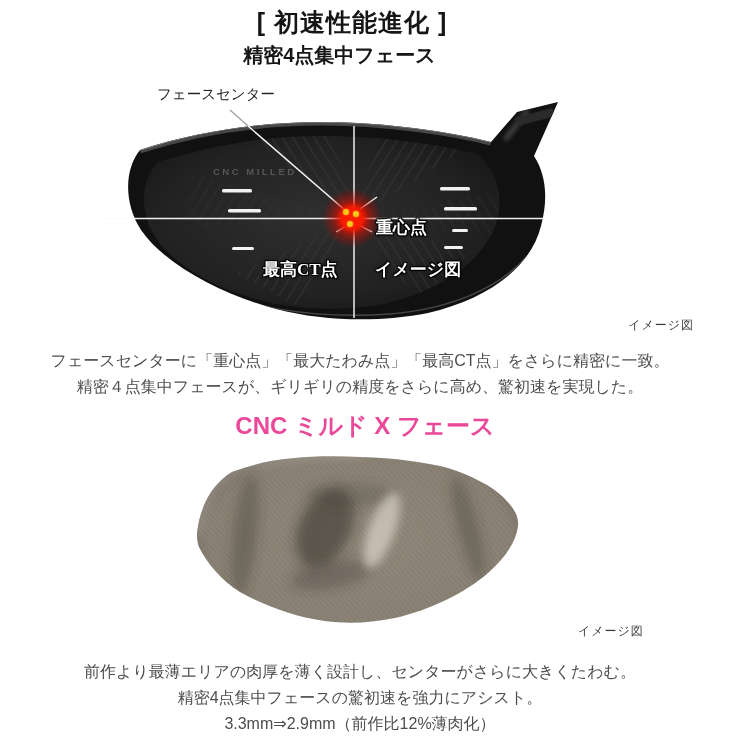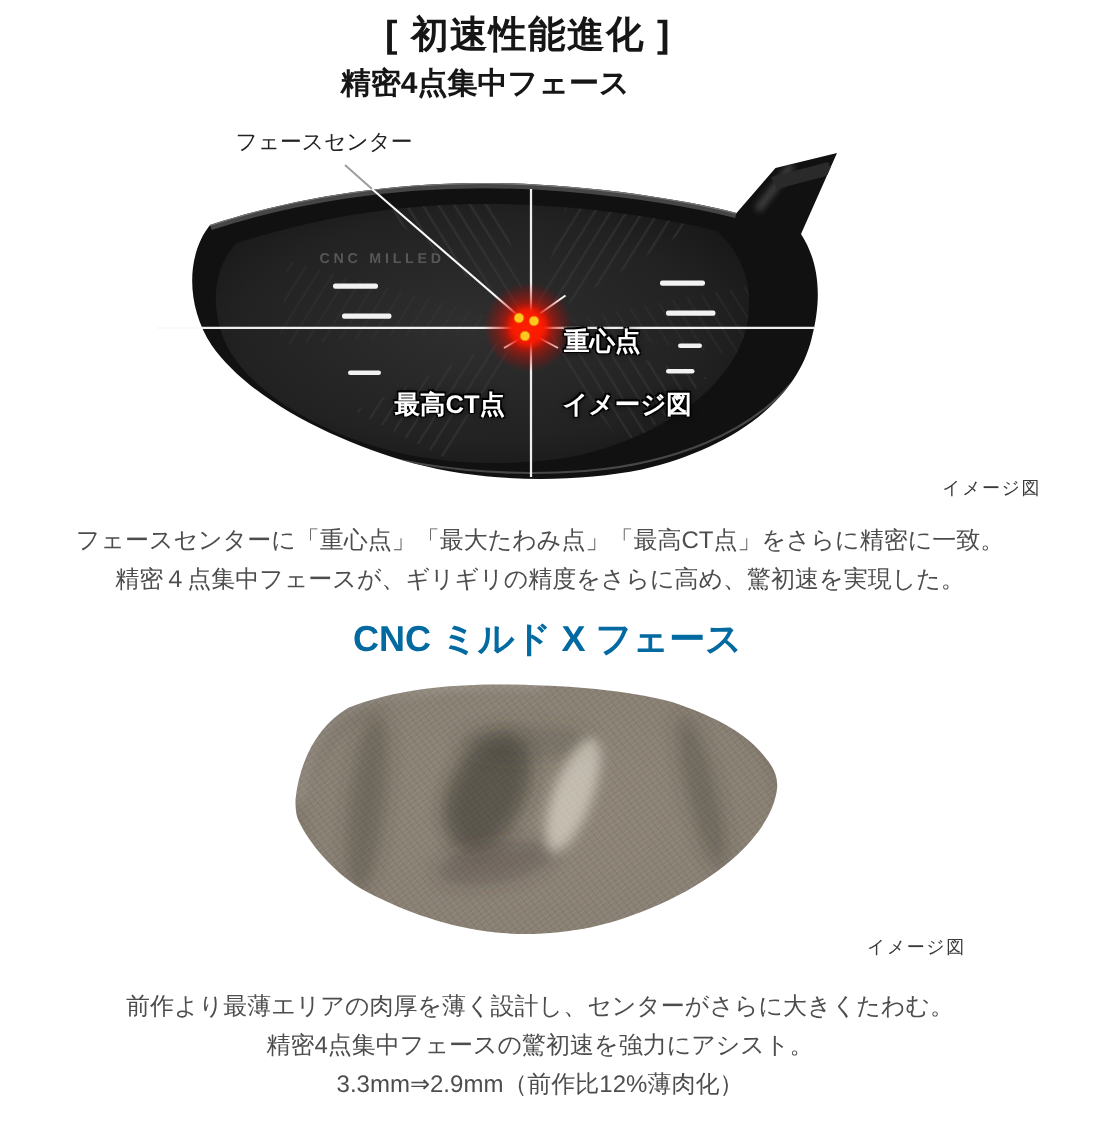--- a/index.html
+++ b/index.html
@@ -5,48 +5,48 @@
   html,body{margin:0;padding:0;background:#fff;}
   .page{
     position:relative;width:730px;height:756px;background:#ffffff;overflow:hidden;
     font-family:"Liberation Sans","DejaVu Sans",sans-serif;
   }
   .h-main{
     position:absolute;top:6px;left:0;width:704px;text-align:center;
     font-size:25px;font-weight:bold;color:#161616;letter-spacing:1px;
   }
   .h-sub{
-    position:absolute;top:42px;left:0;width:647px;text-align:center;
+    position:absolute;top:42px;left:16px;width:647px;text-align:center;
     font-size:20px;font-weight:bold;color:#161616;
   }
   .diagram1{position:absolute;top:78px;left:0;width:730px;height:270px;}
   .diagram1 svg{position:absolute;top:0;left:0;}
   .pointer-label{
     position:absolute;top:7px;left:157px;font-size:14.5px;color:#222;
   }
   .head-label{
     position:absolute;font-size:17px;font-weight:bold;color:#ffffff;white-space:nowrap;
     text-shadow:-1px -1px 0 #000,1px -1px 0 #000,-1px 1px 0 #000,1px 1px 0 #000,0 0 4px #000;
     margin-top:32px;
   }
   .lbl-gravity{top:106px;left:376px;}
-  .lbl-ct{top:148px;left:263px;}
+  .lbl-ct{top:148px;left:263px;font-family:Liberation Serif, serif;}
   .lbl-flex{top:148px;left:375px;}
   .caption{
     position:absolute;font-size:12px;color:#3a3a3a;letter-spacing:1px;
   }
   .cap1{top:239px;right:36px;}
   .body-text{
     position:absolute;left:0;width:720px;text-align:center;
     font-size:16px;line-height:26px;color:#4d4d4d;
   }
   .para1{top:348px;}
   .h-sec2{
     position:absolute;top:410px;left:0;width:730px;text-align:center;
-    font-size:24px;font-weight:bold;color:#0369a1;
+    font-size:24px;font-weight:bold;color:#ec4899;
   }
   .diagram2{position:absolute;top:440px;left:0;width:730px;height:210px;}
   .diagram2 svg{position:absolute;top:0;left:0;}
   .cap2{top:183px;left:578px;}
   .para2{top:659px;}
 </style>
 </head>
 <body>
 
 <div class="page">

